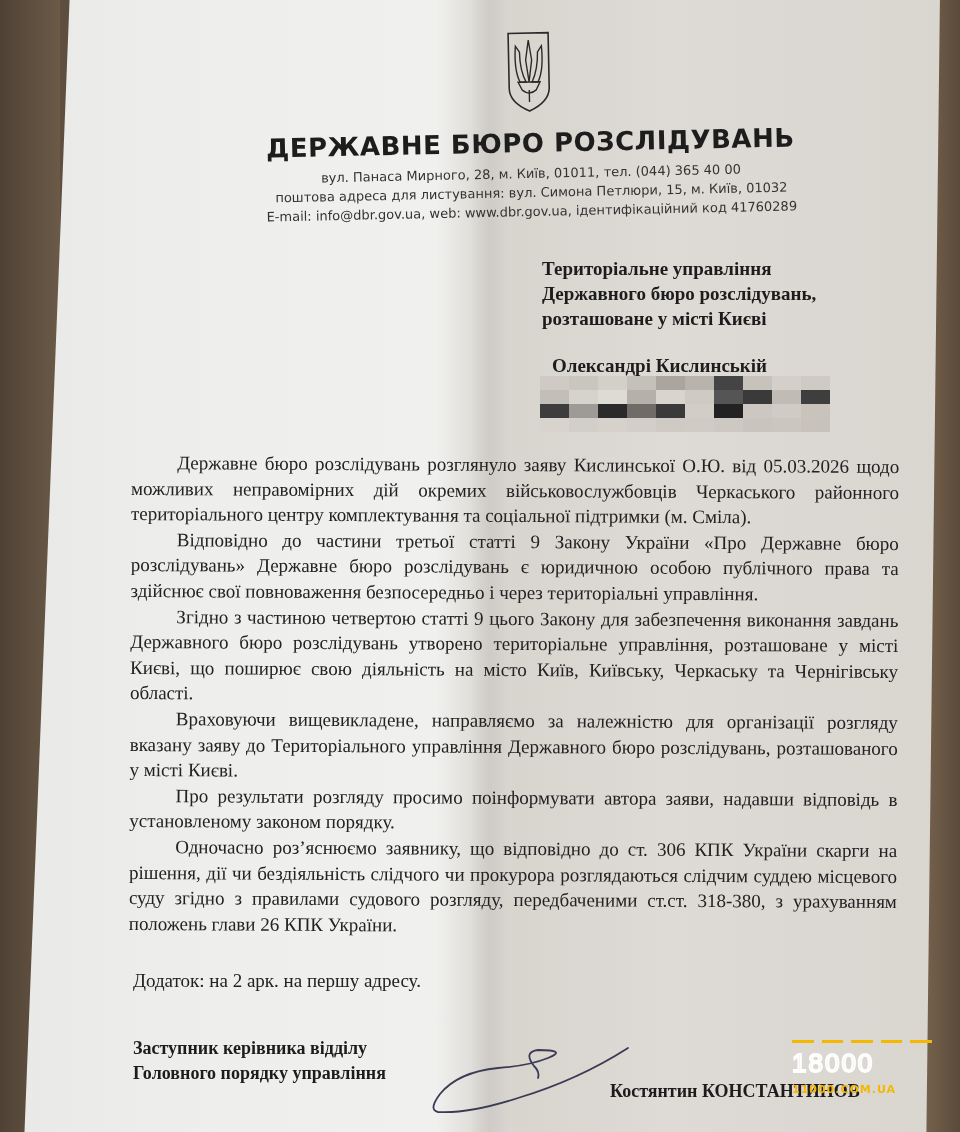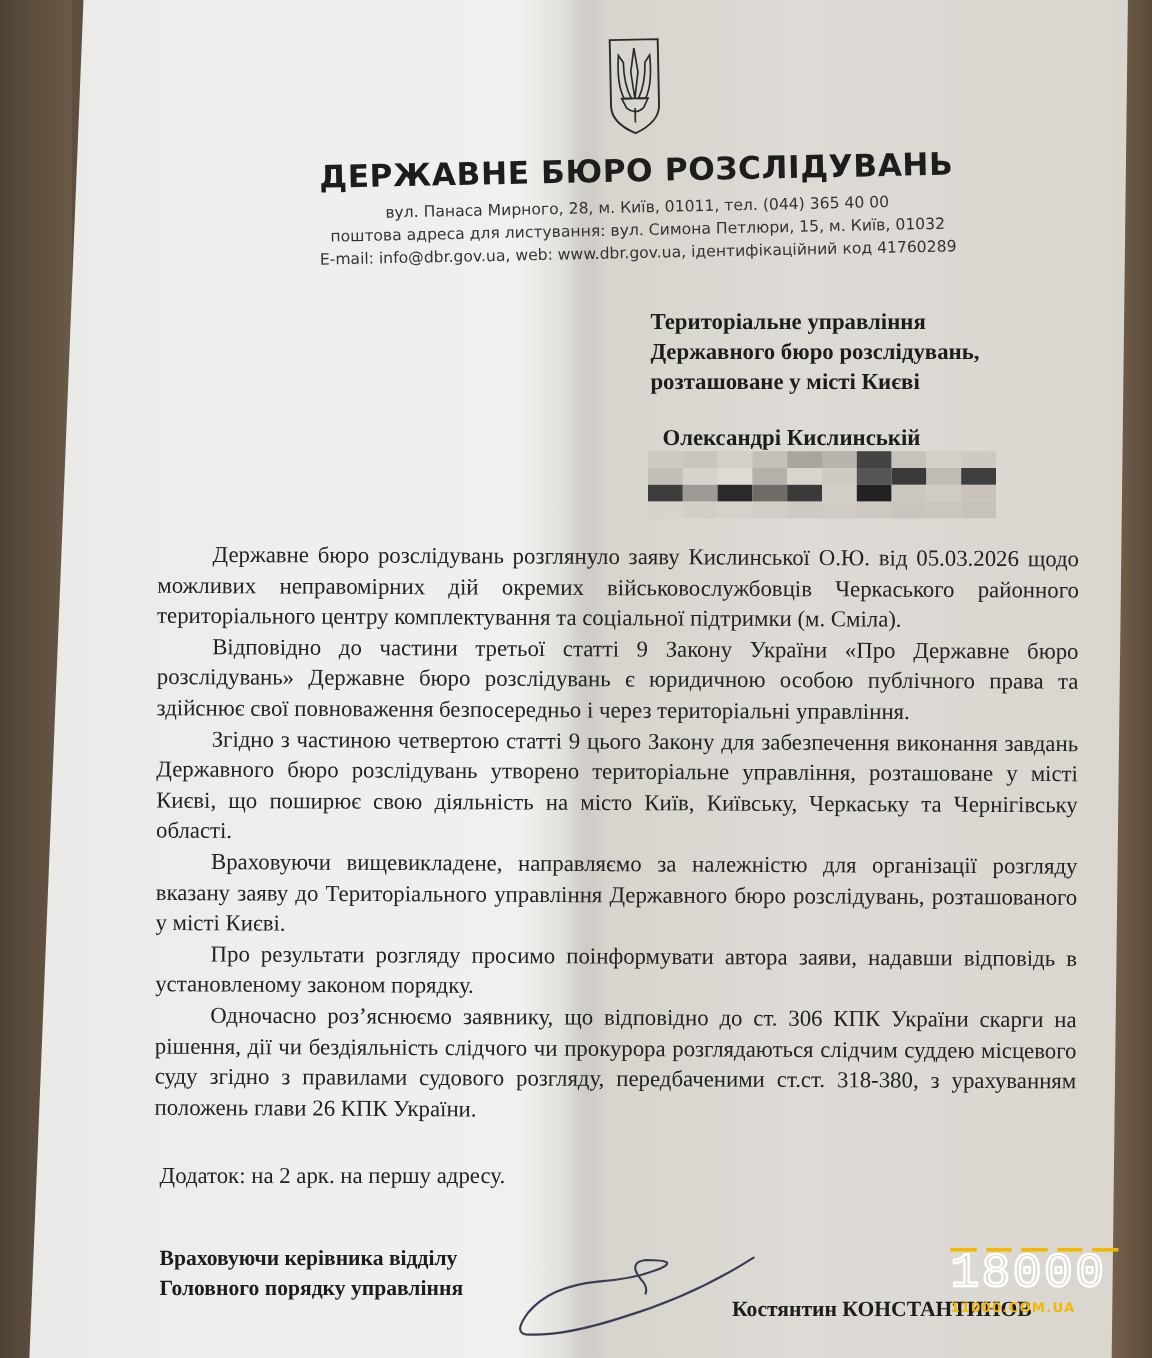--- a/index.html
+++ b/index.html
@@ -127,22 +127,22 @@
       left: 792px; top: 1040px;
       width: 140px; height: 64px;
     }
     .wm-bars {
       display: flex; gap: 8px; margin-bottom: 2px;
     }
     .wm-bars span {
       display: block; width: 22px; height: 3px; background: #f5b800;
     }
     .wm-digits {
-      font-family: Liberation Mono, monospace;
-      font-size: 40px;
+      font-family: Liberation Sans, sans-serif;
+      font-size: 26px;
       line-height: 36px;
       color: transparent;
       -webkit-text-stroke: 2px #ffffff;
       letter-spacing: 2px;
     }
     .wm-url {
       font-family: "DejaVu Sans", sans-serif;
       font-weight: bold;
       font-size: 11px;
       color: #f5b800;
@@ -229,21 +229,21 @@
   <p>Відповідно до частини третьої статті 9 Закону України «Про Державне бюро розслідувань» Державне бюро розслідувань є юридичною особою публічного права та здійснює свої повноваження безпосередньо і через територіальні управління.</p>
   <p>Згідно з частиною четвертою статті 9 цього Закону для забезпечення виконання завдань Державного бюро розслідувань утворено територіальне управління, розташоване у місті Києві, що поширює свою діяльність на місто Київ, Київську, Черкаську та Чернігівську області.</p>
   <p>Враховуючи вищевикладене, направляємо за належністю для організації розгляду вказану заяву до Територіального управління Державного бюро розслідувань, розташованого у місті Києві.</p>
   <p>Про результати розгляду просимо поінформувати автора заяви, надавши відповідь в установленому законом порядку.</p>
   <p>Одночасно роз’яснюємо заявнику, що відповідно до ст. 306 КПК України скарги на рішення, дії чи бездіяльність слідчого чи прокурора розглядаються слідчим суддею місцевого суду згідно з правилами судового розгляду, передбаченими ст.ст. 318-380, з урахуванням положень глави 26 КПК України.</p>
 </div>
 
 <div class="attachment">Додаток: на 2 арк. на першу адресу.</div>
 
 <div class="signature-block">
-  <div>Враховуючи керівника відділу</div>
+  <div>Заступник керівника відділу</div>
   <div>Головного порядку управління</div>
 </div>
 
 <svg class="signature-svg" viewBox="0 0 230 80">
   <path d="M200 8 Q150 40 90 58 Q40 74 10 72 Q0 70 12 54 Q30 32 70 28 Q100 26 120 18 Q140 10 110 10 Q95 12 106 26 Q112 32 110 38" fill="none" stroke="#3b3b55" stroke-width="1.8" stroke-linecap="round"></path>
 </svg>
 
 <div class="signer-name">Костянтин КОНСТАНТИНОВ</div>
 
 <div class="watermark">

